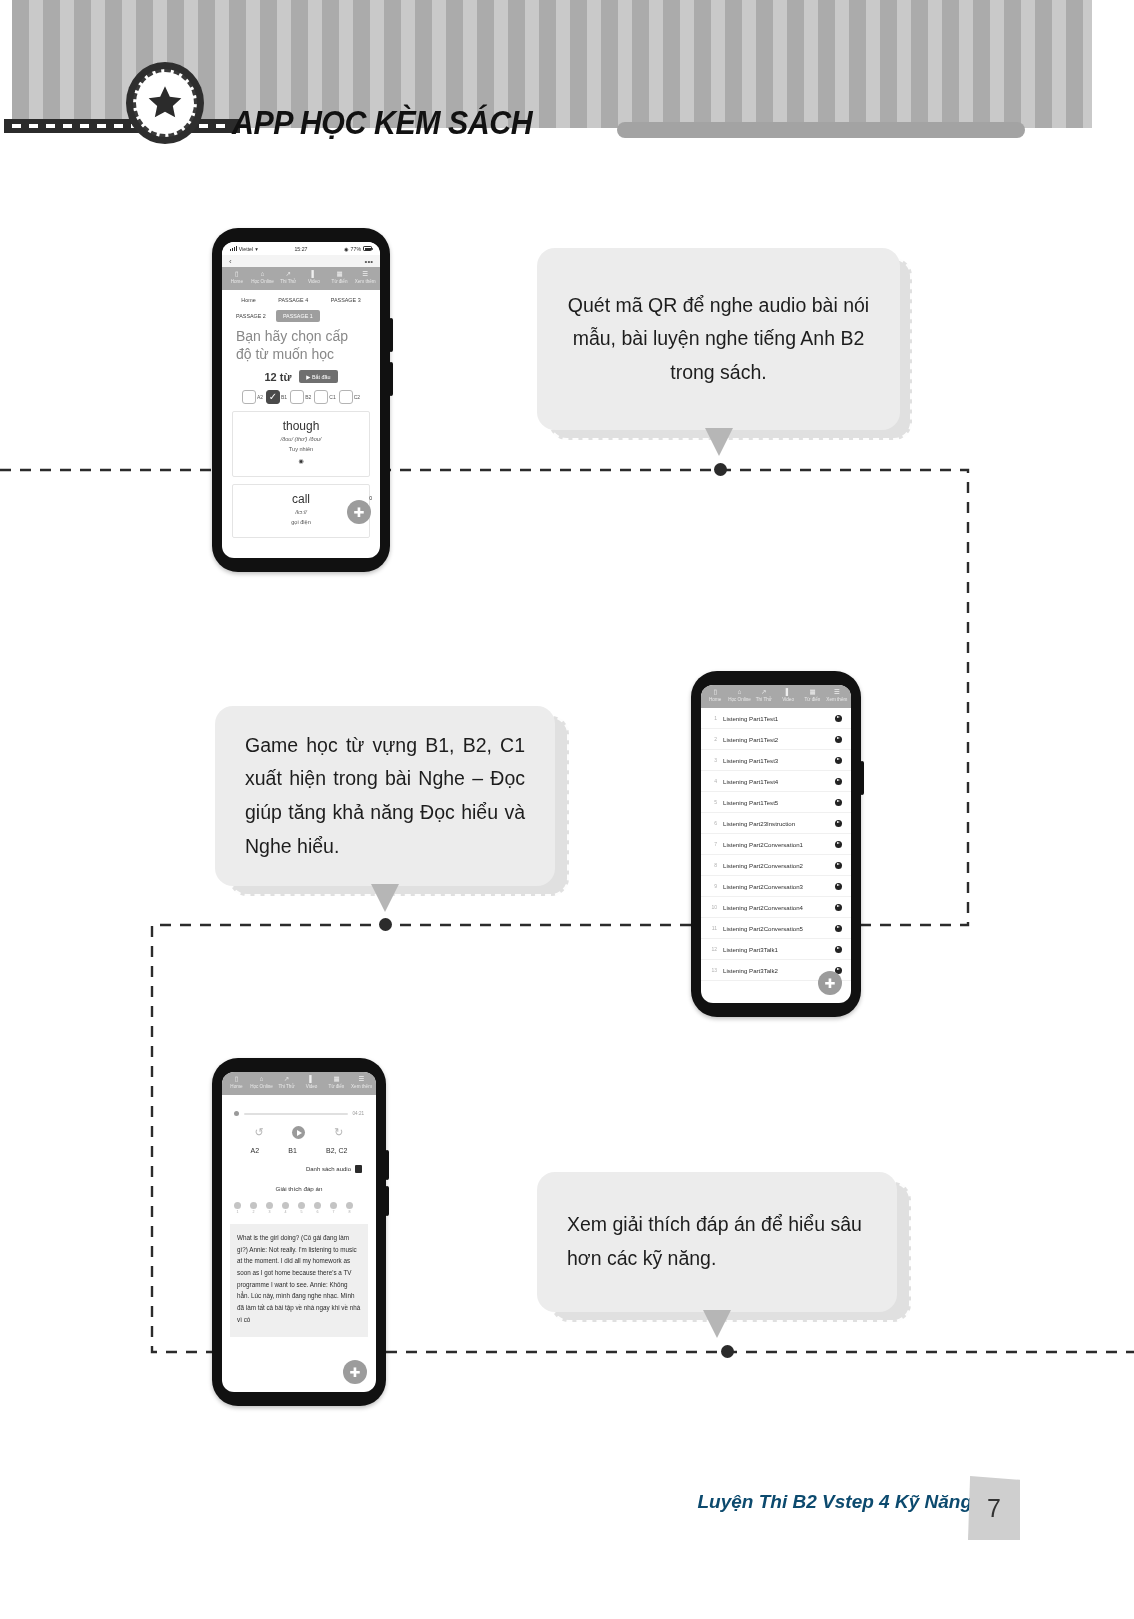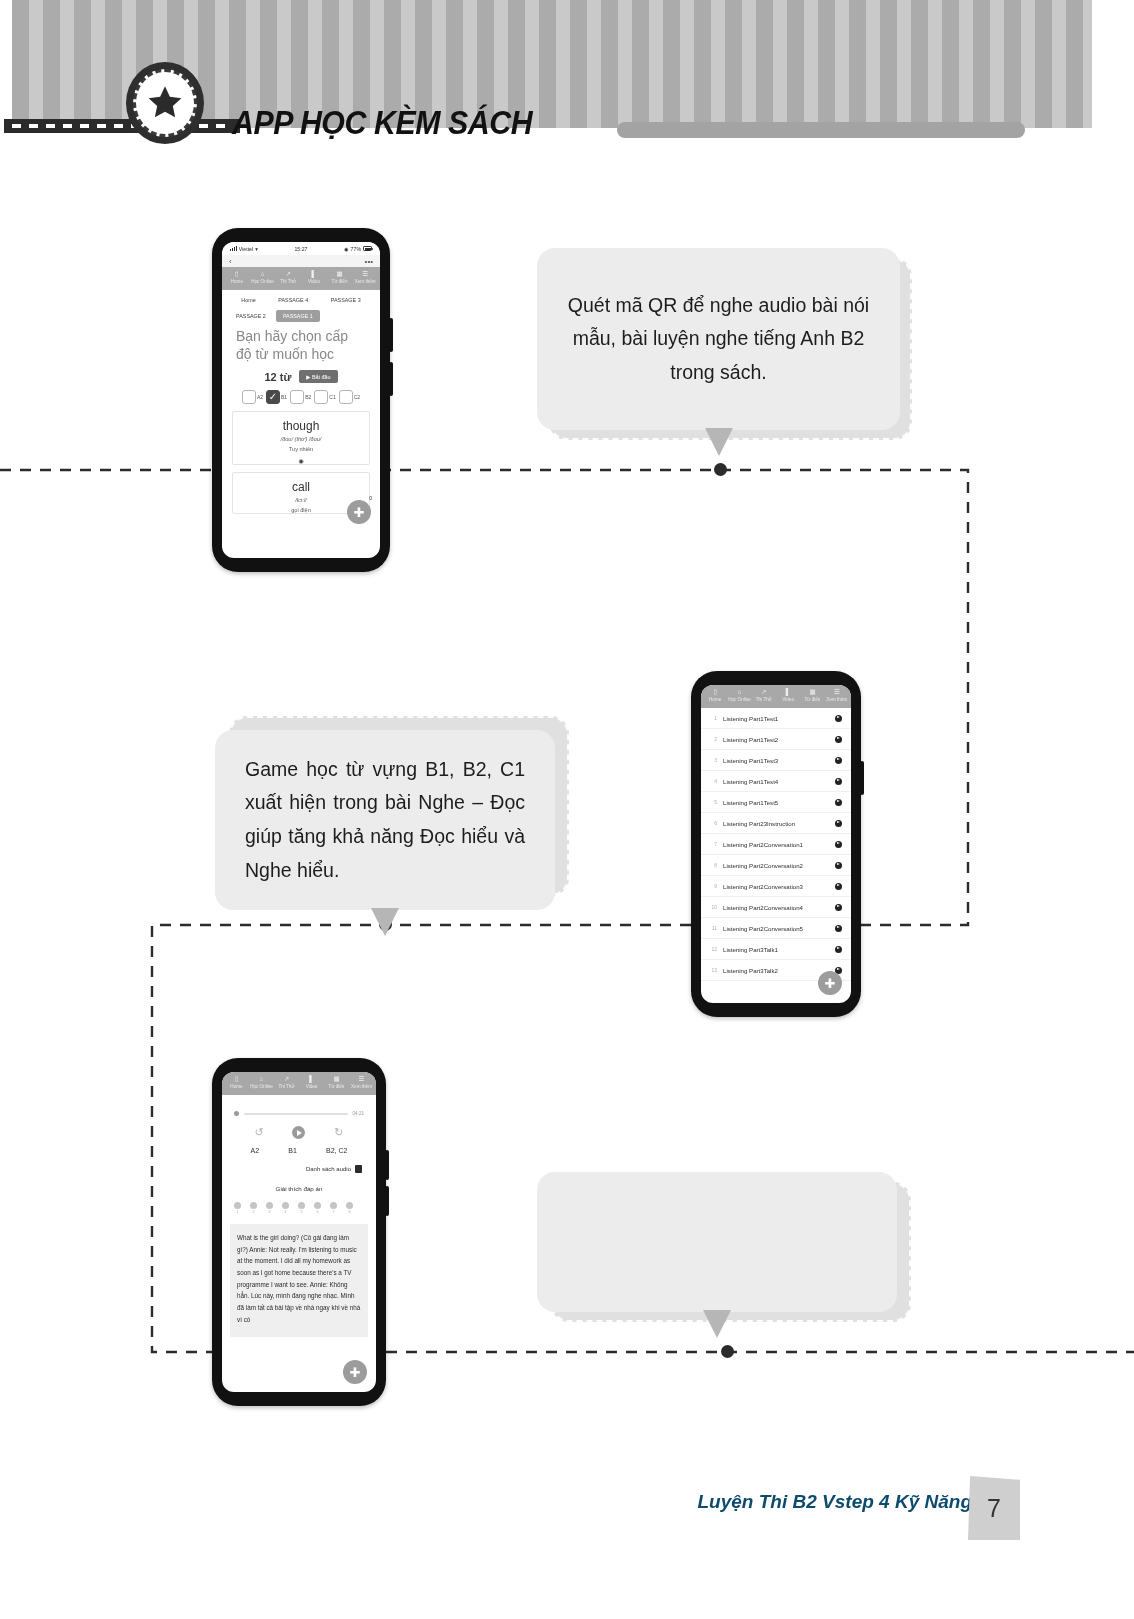--- a/index.html
+++ b/index.html
@@ -140,21 +140,21 @@
   .count-row .cnt{ font-size:11px; font-weight:bold; color:#3a3a3a;}
   .count-row .btn{ background:#6f6f6f; color:#fff; font-size:5.4px; padding:3.5px 7px; border-radius:2px;}
 
   .levels{ display:flex; justify-content:center; gap:3px; padding:7px 4px 0;}
   .lvl{ display:flex; align-items:center; gap:1px;}
   .lvl .box{ width:14px;height:14px;border:1.2px solid #b4b4b4;border-radius:3px;background:#fff;}
   .lvl.on .box{ background:#4a4a4a;border-color:#4a4a4a; color:#fff;
     display:flex;align-items:center;justify-content:center;font-size:10px;line-height:1;}
   .lvl em{ font-style:normal; font-size:5px; color:#555;}
 
-  .wcard{ margin:7px 10px 0; border:1px solid #e4e4e4; border-radius:2px; text-align:center; padding:7px 4px 0;}
+  .wcard{ margin:7px 10px 0; border:1px solid #e4e4e4; border-radius:2px; text-align:center; padding:7px 4px 12px;}
   .wcard .w{ font-size:12px; color:#333;}
   .wcard .ipa{ font-size:5.6px; color:#555; margin-top:3px; font-style:italic;}
   .wcard .vi{ font-size:5.6px; color:#555; margin-top:4px;}
   .wcard .dot-i{ margin-top:5px; font-size:6px; color:#333;}
 
   .fab{
     position:absolute; right:9px; bottom:34px; width:24px;height:24px;border-radius:50%;
     background:#9c9c9c; color:#fff; display:flex;align-items:center;justify-content:center;
     font-size:13px; line-height:1;
   }
@@ -227,27 +227,28 @@
 <div class="dot" style="left:379px;top:918px;"></div>
 <div class="dot" style="left:721px;top:1345px;"></div>
 
 <div class="callout-shadow" style="left:549px;top:258px;width:363px;height:182px;"></div>
 <div class="callout" style="left:537px;top:248px;width:363px;height:182px;text-align:center;">
   <p>Quét mã QR để nghe audio bài nói mẫu, bài luyện nghe tiếng Anh B2 trong sách.</p>
   <span class="tail"></span>
 </div>
 
 <div class="callout-shadow" style="left:229px;top:716px;width:340px;height:180px;"></div>
-<div class="callout" style="left:215px;top:706px;width:340px;height:180px;margin-top:24px;">
+<div class="callout" style="left:215px;top:706px;width:340px;height:180px;">
   <p style="text-align:justify;">Game học từ vựng B1, B2, C1 xuất hiện trong bài Nghe – Đọc giúp tăng khả năng Đọc hiểu và Nghe hiểu.</p>
   <span class="tail"></span>
 </div>
 
 <div class="callout-shadow" style="left:551px;top:1182px;width:360px;height:140px;"></div>
 <div class="callout" style="left:537px;top:1172px;width:360px;height:140px;">
+  <p>Xem giải thích đáp án để hiểu sâu hơn các kỹ năng.</p>
   <span class="tail"></span>
 </div>
 
 <div class="phone" style="left:212px;top:228px;width:178px;height:344px;">
   <div class="side-btn" style="top:90px;height:34px;"></div>
   <div class="side-btn" style="top:134px;height:34px;"></div>
   <div class="screen">
 
     <div class="statusbar">
       <span class="sb-left">

